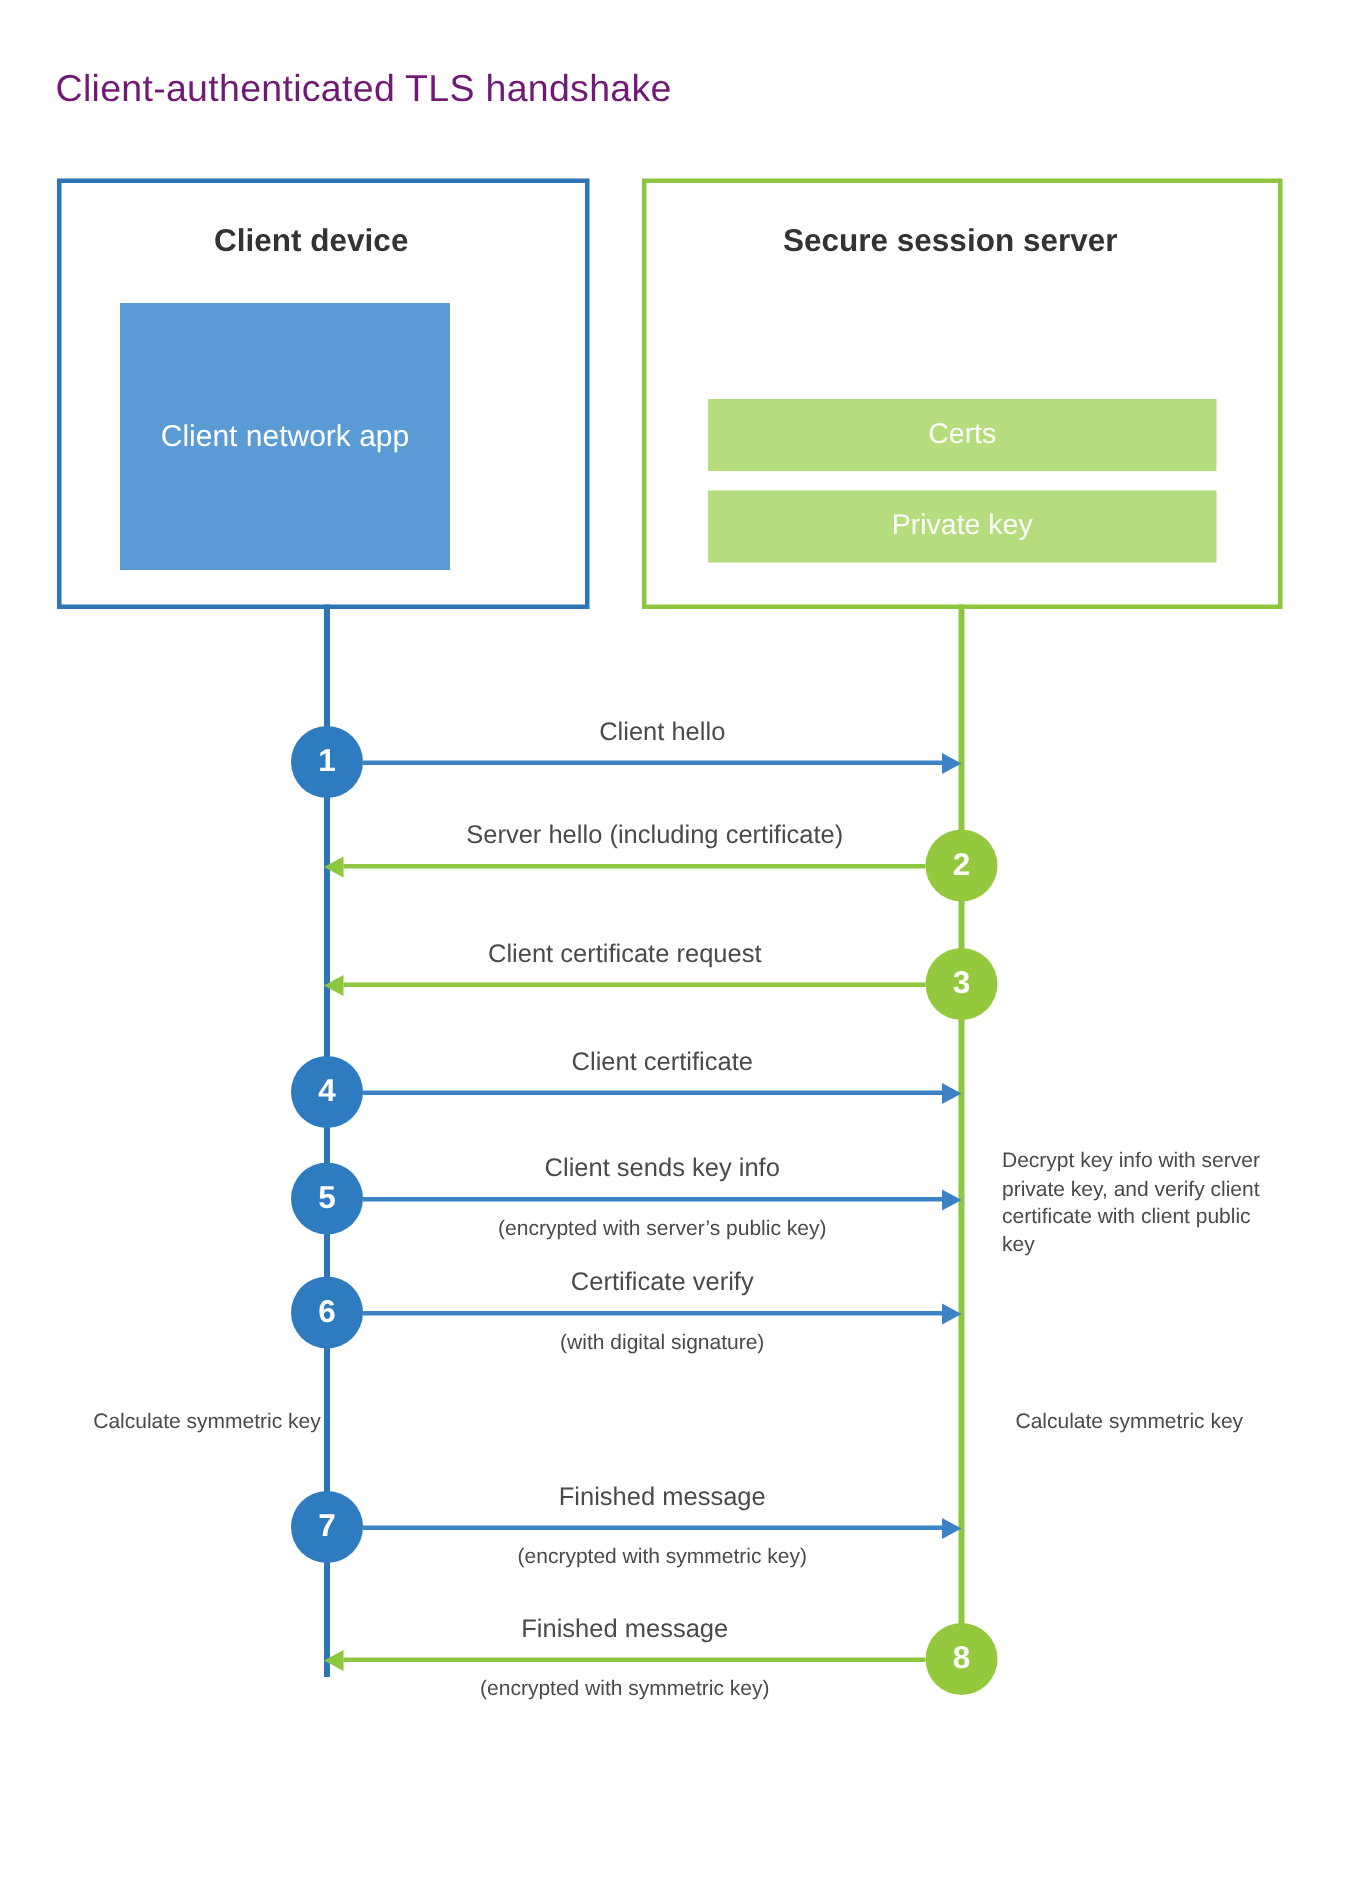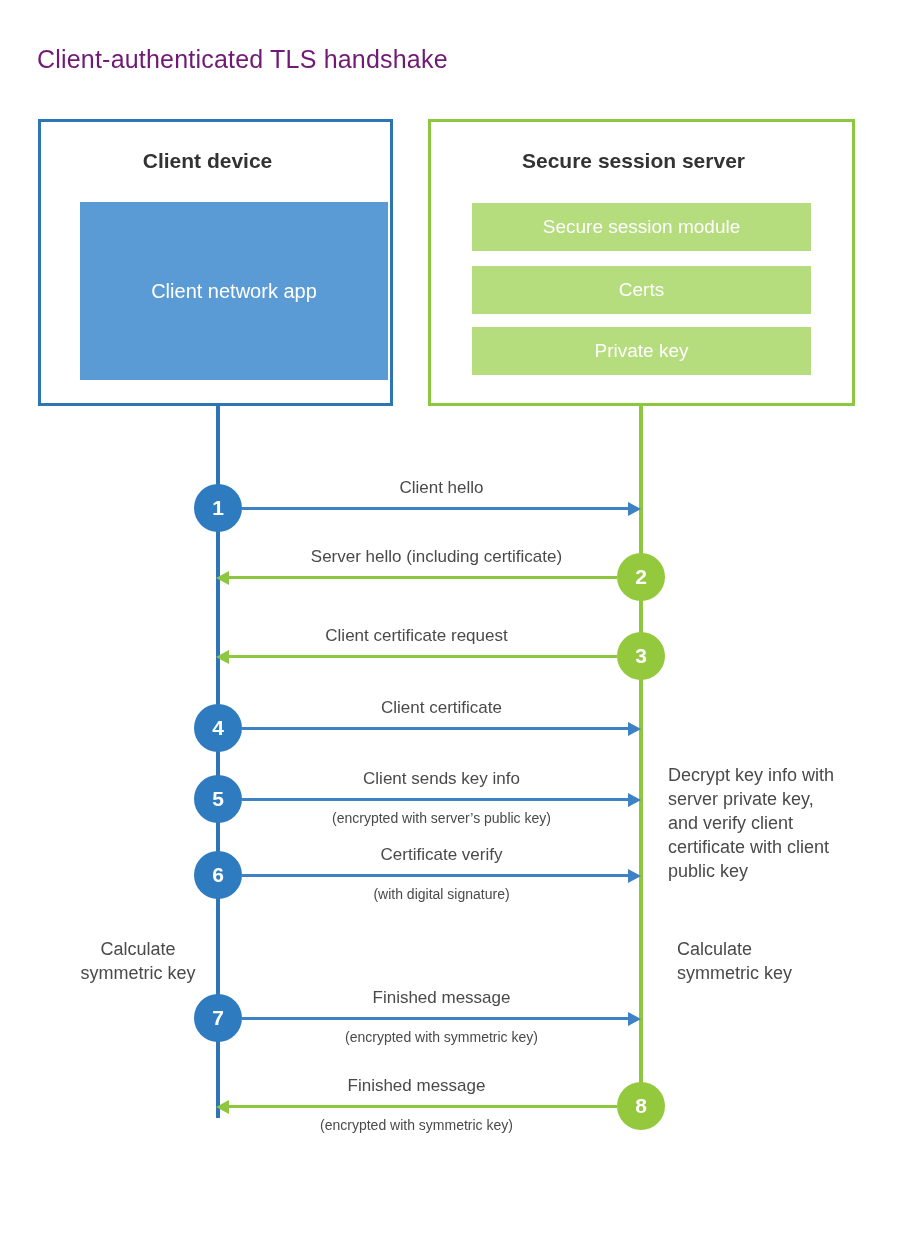--- a/index.html
+++ b/index.html
@@ -47,21 +47,21 @@
     top: 27px;
     text-align: center;
     font-size: 21px;
     font-weight: bold;
     color: #333333;
   }
 
   #client-app-block {
     position: absolute;
     left: 39px; top: 80px;
-    width: 308px; height: 178px;
+    width: 220px; height: 178px;
     background: #5b9bd5;
     color: #ffffff;
     display: flex;
     align-items: center;
     justify-content: center;
     text-align: center;
     font-size: 20px;
     line-height: 1.35;
     padding: 0 4px;
   }
@@ -145,41 +145,40 @@
     color: #ffffff;
     font-size: 21px;
     font-weight: bold;
   }
   .step-circle.blue-c  { background: #2e7bbf; }
   .step-circle.green-c { background: #95c93d; }
 
   
   .note {
     position: absolute;
-    font-size: 18px;
+    font-size: 14px;
     line-height: 1.33;
     color: #4a4a4a;
   }
   #note-decrypt { left: 668px; top: 764px; width: 175px; text-align: left; }
   #note-calc-client { left: 62px; top: 938px; width: 152px; text-align: center; }
   #note-calc-server { left: 677px; top: 938px; width: 160px; text-align: left; }
 </style>
 </head>
 <body>
 
 <h1 id="page-title">Client-authenticated TLS handshake</h1>
 
 <div class="actor-box" id="client-box">
   <div class="actor-title">Client device</div>
   <div id="client-app-block">Client network app</div>
 </div>
 
 <div class="actor-box" id="server-box">
   <div class="actor-title">Secure session server</div>
-  <div class="server-block" id="server-block-0">Secure session module</div>
   <div class="server-block" id="server-block-1">Certs</div>
   <div class="server-block" id="server-block-2">Private key</div>
 </div>
 
 <div class="lifeline" id="client-lifeline"></div>
 <div class="lifeline" id="server-lifeline"></div>
 
 <div class="note" id="note-decrypt">Decrypt key info with server private key, and verify client certificate with client public key</div>
 <div class="note" id="note-calc-client">Calculate symmetric key</div>
 <div class="note" id="note-calc-server">Calculate symmetric key</div>

